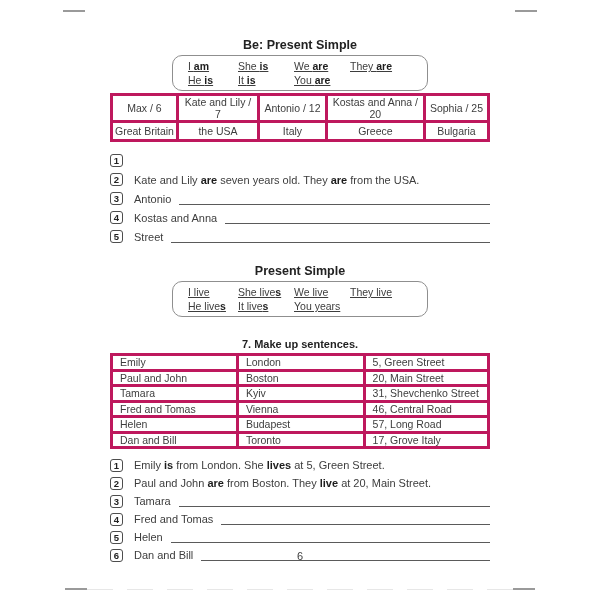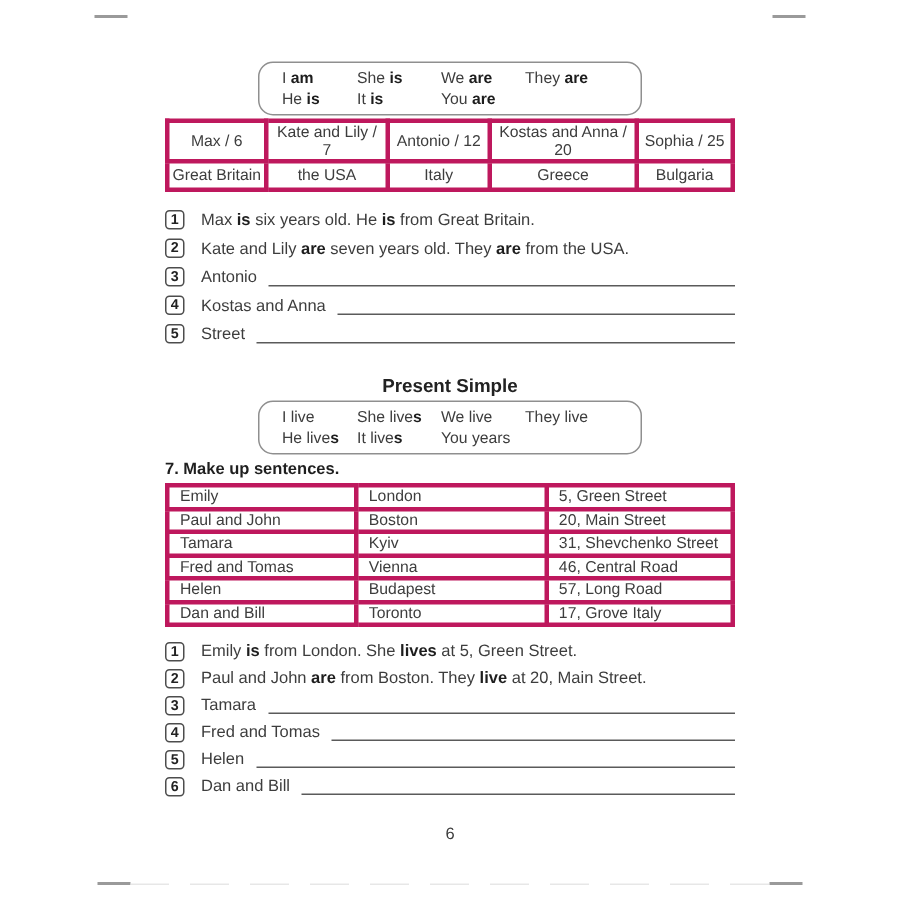--- a/index.html
+++ b/index.html
@@ -22,26 +22,26 @@
   }
 
   .content { position:absolute; left:110px; top:38px; width:380px; }
 
   .box-title { text-align:center; font-weight:bold; font-size:12.5px; color:#222; height:14px; }
   .conj-box {
     margin:3px auto 0; width:256px; border:1px solid #8f8f8f; border-radius:10px;
     padding:3px 0 3px 15px; font-size:10.5px; line-height:14px;
     display:grid; grid-template-columns:50px 56px 56px 1fr;
   }
-  .conj-cell { white-space:pre; }
+  .conj-cell { white-space:pre;text-decoration:underline; }
   .conj-cell b { color:#1d1d1d; }
 
   .ex-heading { font-weight:bold; font-size:11px; color:#1f1f1f; height:13px; }
   .mt9  { margin-top:9px; }
-  .mt8  { margin-top:4px; }
+  .mt8  { margin-top:21px;text-align:center; }
   .mt7  { margin-top:7px; }
   .mt3  { margin-top:18px; }
   .mt2  { margin-top:2px; }
 
   table { border-collapse:collapse; width:100%; font-size:10.5px; color:#3d3d3d; }
   td { border:3px solid #be185d; }
   .t6 td { text-align:center; height:19px; padding:0 2px; }
   .t7 td { text-align:left; height:15.5px; padding:0 0 0 7px; }
 
   .items { list-style:none; }
@@ -63,20 +63,21 @@
 <body>
 
 <div class="crop-mark crop-tl"></div>
 <div class="crop-mark crop-tr"></div>
 <div class="crop-mark crop-bl"></div>
 <div class="crop-mark crop-br"></div>
 <div class="bottom-shadow"></div>
 
 <div class="content">
 
+  <div class="box-title">Be: Present Simple</div>
 
   <div class="conj-box">
     <span class="conj-cell"><span>I </span><b>am</b></span>
     <span class="conj-cell"><span>She </span><b>is</b></span>
     <span class="conj-cell"><span>We </span><b>are</b></span>
     <span class="conj-cell"><span>They </span><b>are</b></span>
     <span class="conj-cell"><span>He </span><b>is</b></span>
     <span class="conj-cell"><span>It </span><b>is</b></span>
     <span class="conj-cell"><span>You </span><b>are</b></span>
     <span class="conj-cell"><span></span><b></b></span>
@@ -105,21 +106,20 @@
       <td>Italy</td>
       <td>Greece</td>
       <td>Bulgaria</td>
     </tr>
   </tbody>
     </table>
 
   <ul class="items items-6 mt9">
     <li class="item">
       <span class="num-badge">1</span>
-      <span><span>Max </span><b>is</b><span> six years old. He </span><b>is</b><span> from Great Britain.</span></span>
     </li>
     <li class="item">
       <span class="num-badge">2</span>
       <span><span>Kate and Lily </span><b>are</b><span> seven years old. They </span><b>are</b><span> from the USA.</span></span>
     </li>
     <li class="item">
       <span class="num-badge">3</span>
       <span>Antonio </span>
       <span class="blank"></span>
     </li>

